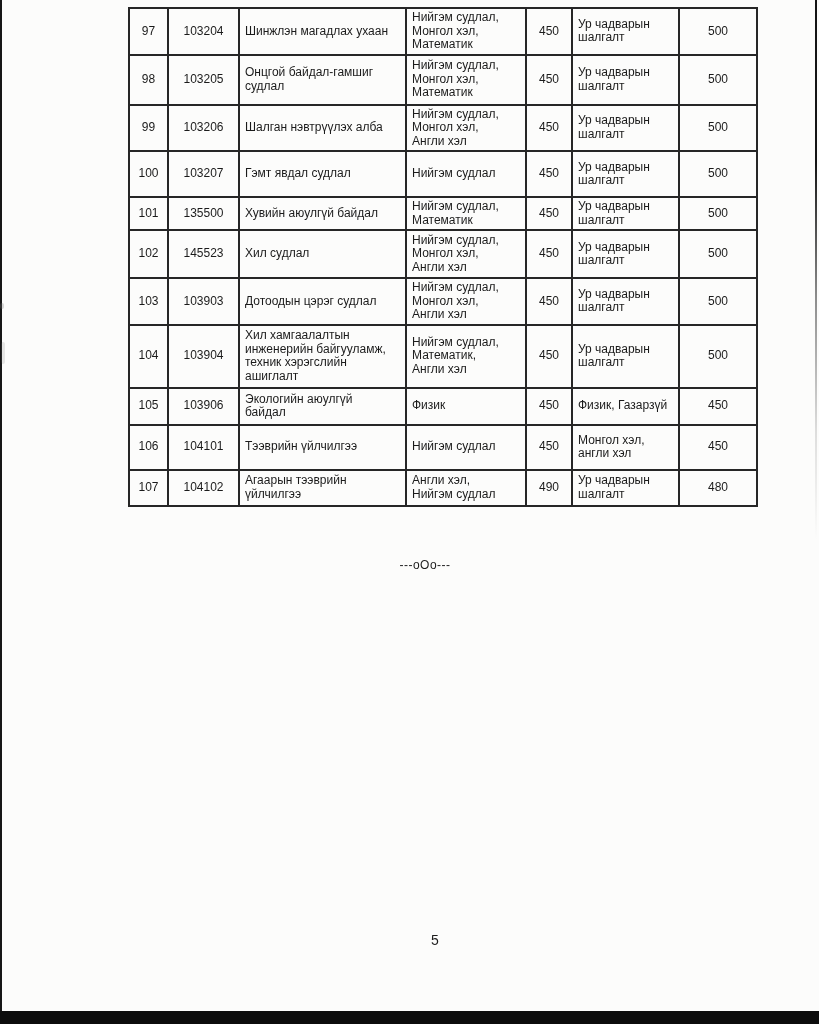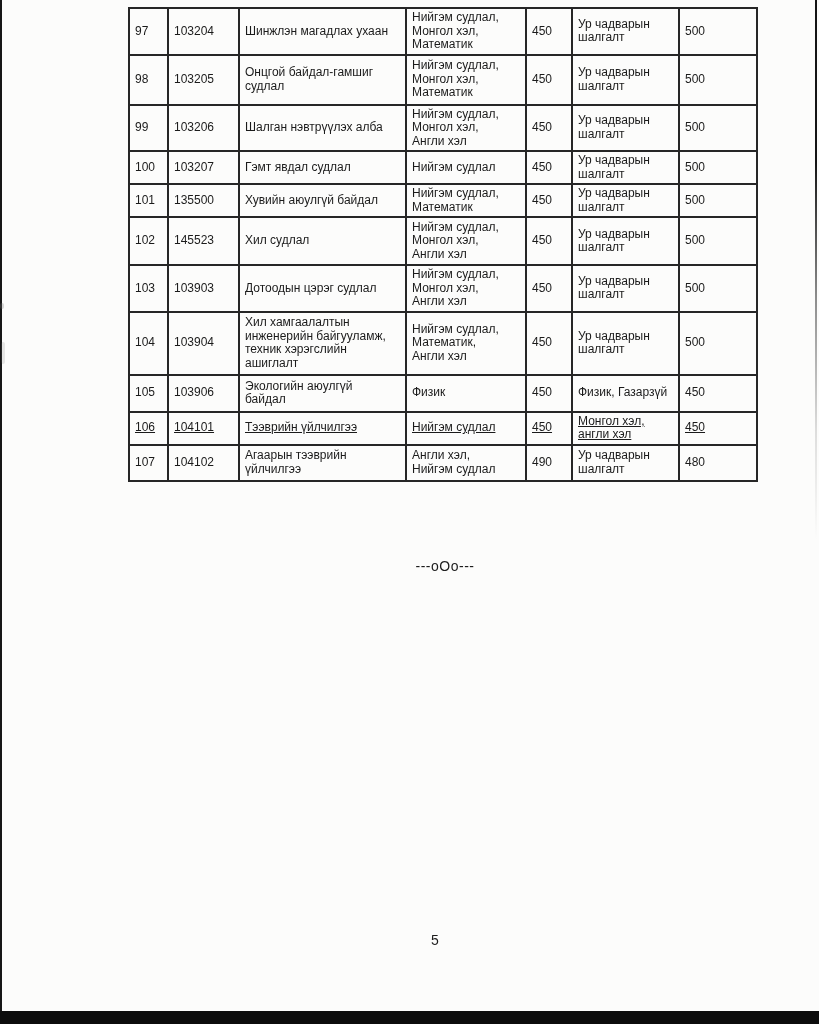--- a/index.html
+++ b/index.html
@@ -58,29 +58,29 @@
   }
   table.doc-table td {
     border: 2px solid #262626;
     font-size: 12px;
     line-height: 13.5px;
     padding: 2px 5px;
     vertical-align: middle;
     white-space: pre-line;
     overflow: hidden;
   }
-  td.c-center { text-align: left; padding: 2px 2px; }
+  td.c-center { text-align: center; padding: 2px 2px; }
   td.c-left   { text-align: left; }
 
   .separator {
     position: absolute;
-    left: 445px;
+    left: 425px;
     top: 558px;
     transform: translateX(-50%);
-    font-size: 14px;
+    font-size: 12px;
     letter-spacing: 0.5px;
     color: #1d1d1d;
   }
   .page-number {
     position: absolute;
     left: 435px;
     top: 932px;
     transform: translateX(-50%);
     font-size: 14px;
     color: #1d1d1d;
@@ -137,21 +137,21 @@
       <td class="c-center">103206</td>
       <td class="c-left">Шалган нэвтрүүлэх алба</td>
       <td class="c-left">Нийгэм судлал,
 Монгол хэл,
 Англи хэл</td>
       <td class="c-center">450</td>
       <td class="c-left">Ур чадварын
 шалгалт</td>
       <td class="c-center">500</td>
     </tr>
-        <tr style="height: 33px;">
+        <tr style="height: 46px;">
       <td class="c-center">100</td>
       <td class="c-center">103207</td>
       <td class="c-left">Гэмт явдал судлал</td>
       <td class="c-left">Нийгэм судлал</td>
       <td class="c-center">450</td>
       <td class="c-left">Ур чадварын
 шалгалт</td>
       <td class="c-center">500</td>
     </tr>
         <tr style="height: 32px;">
@@ -207,21 +207,21 @@
         <tr style="height: 37px;">
       <td class="c-center">105</td>
       <td class="c-center">103906</td>
       <td class="c-left">Экологийн аюулгүй
 байдал</td>
       <td class="c-left">Физик</td>
       <td class="c-center">450</td>
       <td class="c-left">Физик, Газарзүй</td>
       <td class="c-center">450</td>
     </tr>
-        <tr style="height: 33px; text-decoration: underline;">
+        <tr style="height: 45px;">
       <td class="c-center">106</td>
       <td class="c-center">104101</td>
       <td class="c-left">Тээврийн үйлчилгээ</td>
       <td class="c-left">Нийгэм судлал</td>
       <td class="c-center">450</td>
       <td class="c-left">Монгол хэл,
 англи хэл</td>
       <td class="c-center">450</td>
     </tr>
         <tr style="height: 36px;">

